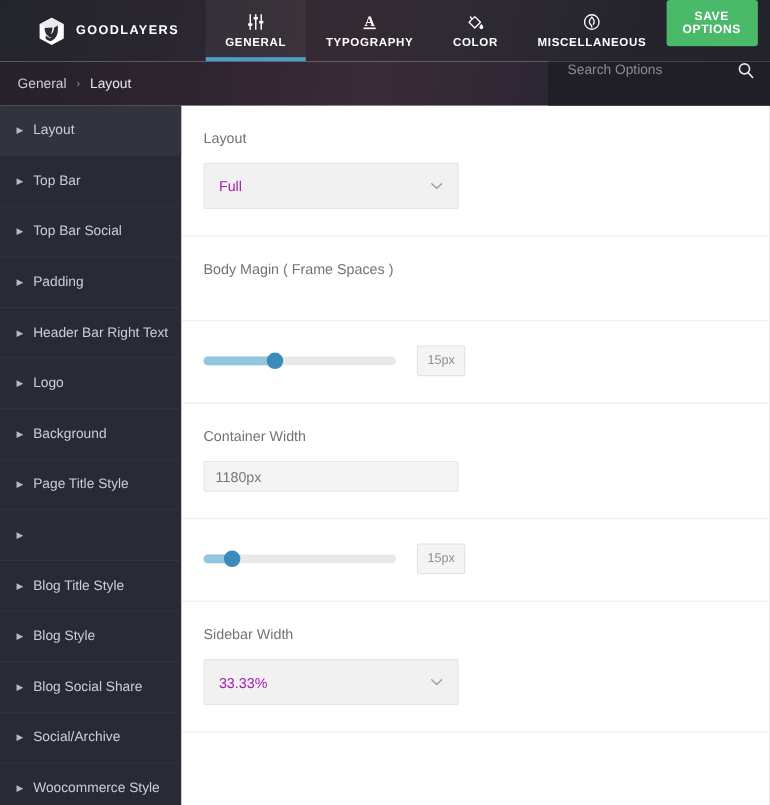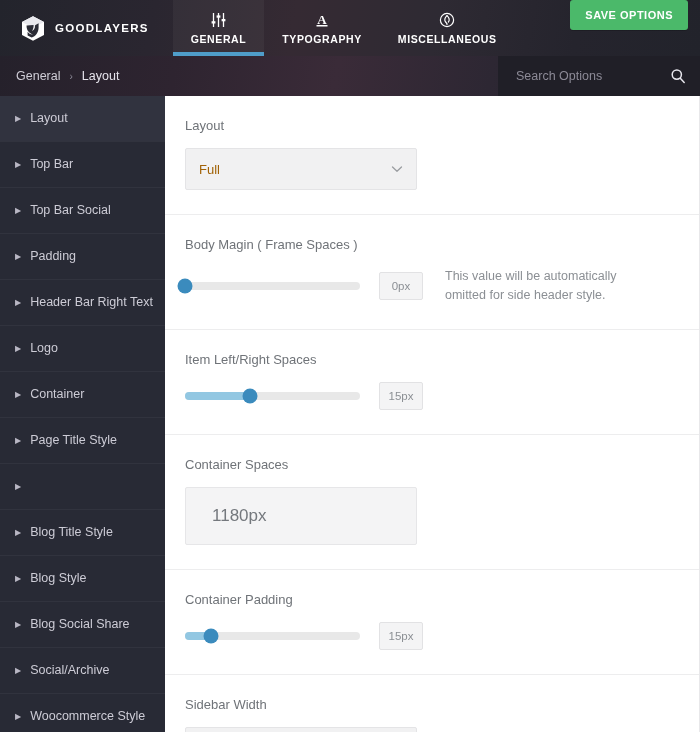--- a/index.html
+++ b/index.html
@@ -15,21 +15,21 @@
   
   .topbar {
     height: 56px;
     background: linear-gradient(100deg, #23242c 0%, #2a2630 22%, #352a33 42%, #2e2a33 62%, #25242d 82%, #22232b 100%);
     display: flex; align-items: stretch;
     position: relative;
     flex: 0 0 56px;
   }
   .brand {
     display: flex; align-items: center; gap: 9px;
-    padding-left: 20px; padding-right: 18px;
+    padding-left: 34px; padding-right: 18px;
     flex: 0 0 auto;
   }
   .brand-logo { width: 26px; height: 27px; display: block; }
   .brand-name {
     color: #ffffff; font-size: 11.5px; font-weight: bold;
     letter-spacing: 1.3px;
   }
 
   .tabs { display: flex; align-items: stretch; margin-left: 6px; }
   .tab {
@@ -68,21 +68,21 @@
     position: relative;
   }
   .crumbs { display: flex; align-items: center; gap: 9px; padding-left: 16px; }
   .crumb { color: #cfcdd6; font-size: 12.5px; cursor: pointer; }
   .crumb.current { color: #e6e4ec; }
   .crumb-sep { color: #8d8a98; font-size: 10px; }
 
   .searchbox {
     margin-left: auto; height: 40px; width: 202px;
     background: #201f27;
-    display: flex; align-items: center; gap: 14px;
+    display: flex; align-items: flex-start; gap: 14px;
     padding: 0 16px 0 18px;
   }
   .search-input {
     background: transparent; border: none; outline: none;
     color: #c9c7d0; font-family: "Liberation Sans", sans-serif; font-size: 12.5px;
     width: 140px;
   }
   .search-input::placeholder { color: #8c8a96; }
   .search-icon { margin-left: auto; color: #e8e7ee; display: flex; }
 
@@ -122,28 +122,28 @@
   .field-label {
     color: #6f7378; font-size: 13px; margin-bottom: 15px;
   }
 
   .select {
     width: 232px; height: 42px;
     background: #f1f1f2; border: 1px solid #e4e4e6; border-radius: 2px;
     display: flex; align-items: center;
     padding: 0 13px; cursor: pointer;
   }
-  .select-value { color: #a16207; font-size: 13px; }
+  .select-value { color: #a21caf; font-size: 13px; }
   .select-caret { margin-left: auto; color: #9a9da1; display: flex; }
 
   .textinput {
-    width: 232px; height: 58px;
+    width: 232px; height: 28px;
     background: #f4f4f5; border: 1px solid #e6e6e8; border-radius: 2px;
-    display: flex; align-items: center; padding: 0 26px;
-    color: #74787d; font-size: 17px;
+    display: flex; align-items: center; padding: 0 10px;
+    color: #74787d; font-size: 13px;
     font-family: "Liberation Sans", sans-serif;
     outline: none;
   }
 
   .sliderrow { display: flex; align-items: center; }
   .slider {
     width: 175px; height: 8px; flex: 0 0 175px;
     background: #e8e8e8; border-radius: 4px;
     position: relative; cursor: pointer;
   }
@@ -205,20 +205,30 @@
       <div class="tab">
         <span class="tab-icon">
           <svg width="16" height="16" viewBox="0 0 16 16" fill="none">
             <text x="8" y="11.5" font-family="Liberation Serif, serif" font-size="13" font-weight="bold" fill="#ffffff" text-anchor="middle">A</text>
             <rect x="2.5" y="13" width="11" height="1.5" fill="#ffffff"></rect>
           </svg>
         </span>
         <span class="tab-label">TYPOGRAPHY</span>
       </div>
 
+      <div class="tab">
+        <span class="tab-icon">
+          <svg width="17" height="16" viewBox="0 0 17 16" stroke="#ffffff" stroke-width="1.2" fill="none" stroke-linejoin="round">
+            <path d="M2.4 8.3 L7.6 3.1 L12.8 8.3 L7.6 13.5 Z"></path>
+            <path d="M5.2 5.5 L3.4 3.0"></path>
+            <path d="M13.6 9.8 C13.6 9.8 15.4 11.6 15.4 12.7 C15.4 13.7 14.6 14.4 13.6 14.4 C12.6 14.4 11.8 13.7 11.8 12.7 C11.8 11.6 13.6 9.8 13.6 9.8 Z" fill="#ffffff" stroke="none"></path>
+          </svg>
+        </span>
+        <span class="tab-label">COLOR</span>
+      </div>
 
       <div class="tab">
         <span class="tab-icon">
           <svg width="16" height="16" viewBox="0 0 16 16" stroke="#ffffff" stroke-width="1.2" fill="none">
             <circle cx="8" cy="8" r="6.6"></circle>
             <path d="M8 3.6 C5.6 5.6 5.2 8.4 6.6 10.0 C7.6 11.2 8.4 11.6 8 12.6" stroke-linecap="round"></path>
             <path d="M8 3.6 C10.4 5.6 10.8 8.4 9.4 10.0" stroke-linecap="round"></path>
           </svg>
         </span>
         <span class="tab-label">MISCELLANEOUS</span>
@@ -272,21 +282,21 @@
       <div class="side-item">
         <span class="side-caret">▶</span>
         <span class="side-label">Header Bar Right Text</span>
       </div>
       <div class="side-item">
         <span class="side-caret">▶</span>
         <span class="side-label">Logo</span>
       </div>
       <div class="side-item">
         <span class="side-caret">▶</span>
-        <span class="side-label">Container</span>
+        <span class="side-label">Background</span>
       </div>
       <div class="side-item">
         <span class="side-caret">▶</span>
         <span class="side-label">Page Title Style</span>
       </div>
       <div class="side-item">
         <span class="side-caret">▶</span>
       </div>
       <div class="side-item">
         <span class="side-caret">▶</span>
@@ -320,48 +330,38 @@
           <span class="select-caret">
             <svg width="12" height="8" viewBox="0 0 12 8" stroke="#9a9da1" stroke-width="1.3" fill="none" stroke-linecap="round" stroke-linejoin="round">
               <polyline points="1.5,2 6,6.2 10.5,2"></polyline>
             </svg>
           </span>
         </div>
       </div>
 
       <div class="field">
         <div class="field-label">Body Magin ( Frame Spaces )</div>
-        <div class="sliderrow">
-          <div class="slider">
-            <div class="slider-fill" style="width:0%"></div>
-            <div class="slider-knob" style="left:0%"></div>
-          </div>
-          <div class="slider-val">0px</div>
-          <div class="slider-help">This value will be automatically omitted for side header style.</div>
-        </div>
-      </div>
-
-      <div class="field">
-        <div class="field-label">Item Left/Right Spaces</div>
+      </div>
+
+      <div class="field">
         <div class="sliderrow">
           <div class="slider">
             <div class="slider-fill" style="width:37%"></div>
             <div class="slider-knob" style="left:37%"></div>
           </div>
           <div class="slider-val">15px</div>
         </div>
       </div>
 
       <div class="field">
-        <div class="field-label">Container Spaces</div>
+        <div class="field-label">Container Width</div>
         <input class="textinput" type="text" value="1180px" style="">
       </div>
 
       <div class="field">
-        <div class="field-label">Container Padding</div>
         <div class="sliderrow">
           <div class="slider">
             <div class="slider-fill" style="width:15%"></div>
             <div class="slider-knob" style="left:15%"></div>
           </div>
           <div class="slider-val">15px</div>
         </div>
       </div>
 
       <div class="field">

